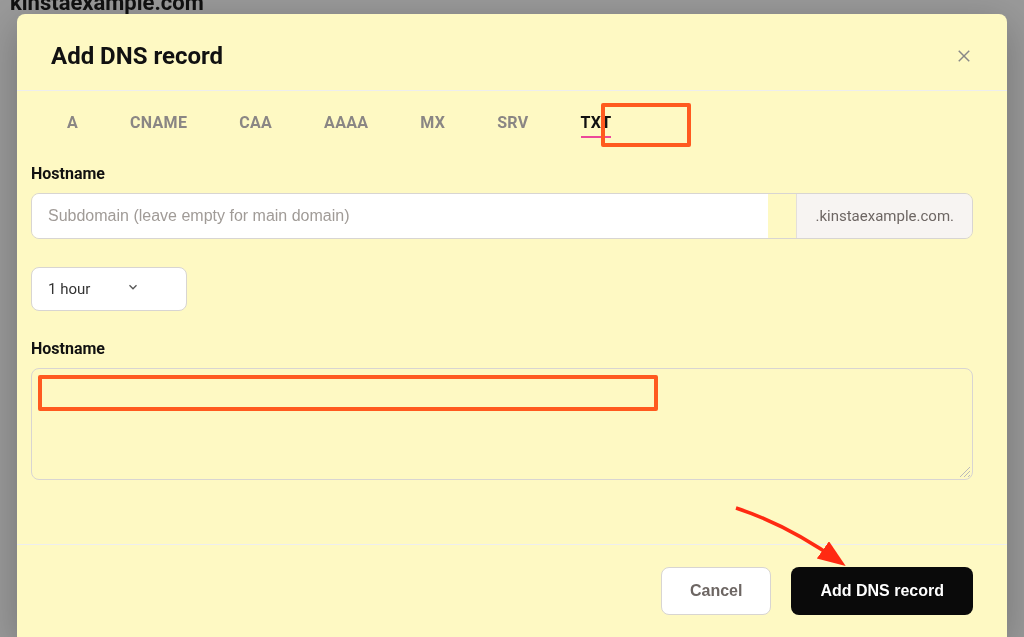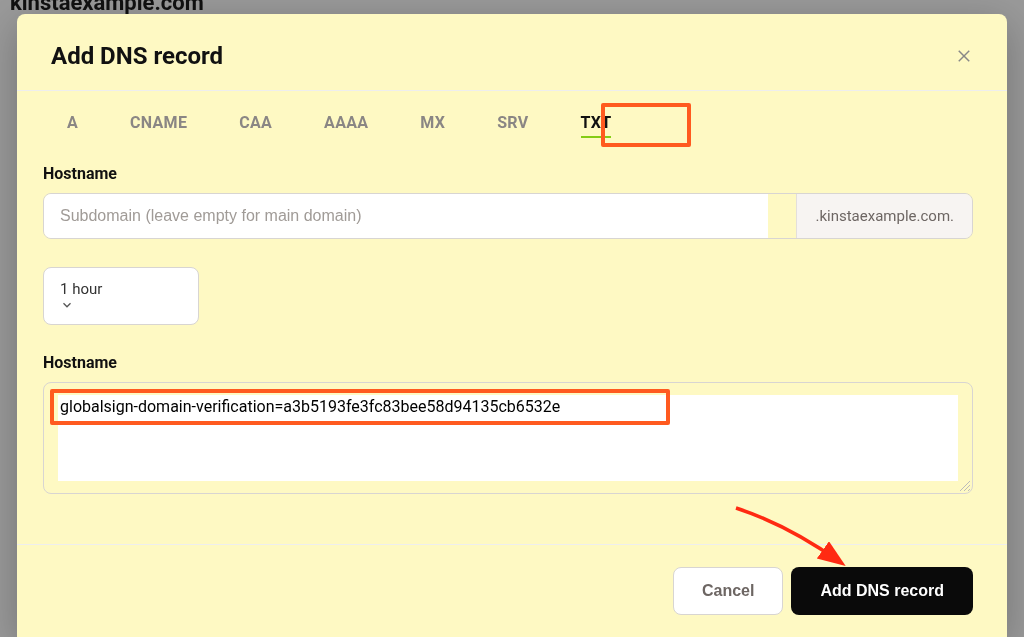--- a/index.html
+++ b/index.html
@@ -58,34 +58,34 @@
     .tab {
       font-size: 16px;
       font-weight: 700;
       color: #8a8684;
       cursor: pointer;
       padding: 4px 0;
       letter-spacing: 0.3px;
     }
     .tab.active {
       color: #111;
-      border-bottom: 2px solid #84cc16;
+      border-bottom: 2px solid #ec4899;
     }
     .tab-highlight {
       position: absolute;
       border: 4px solid #ff5a1f;
       border-radius: 2px;
       pointer-events: none;
       top: 12px;
       left: 584px;
       width: 90px;
       height: 44px;
     }
     .form-body {
-      padding: 8px 34px 20px 26px;
+      padding: 8px 34px 20px 14px;
       flex: 1;
     }
     .field-label {
       font-size: 16px;
       font-weight: 700;
       color: #111;
       margin-bottom: 10px;
       display: block;
     }
     .hostname-row {
@@ -120,21 +120,20 @@
       border-radius: 8px;
       padding: 12px 46px 12px 16px;
       font-size: 15px;
       color: #333;
       background: #fff;
       cursor: pointer;
       position: relative;
       display: inline-flex;
       width: 156px;
       justify-content: space-between;
-      flex-direction: column;
     }
     .chevron {
       width: 14px;
       height: 14px;
       color: #555;
     }
     .content-box {
       position: relative;
       border: 1px solid #d8d5d2;
       border-radius: 8px;
@@ -169,21 +168,21 @@
       bottom: 2px;
       width: 12px;
       height: 12px;
       color: #bbb;
     }
     .modal-footer {
       border-top: 1px solid #eee;
       padding: 22px 34px;
       display: flex;
       justify-content: flex-end;
-      gap: 8px;
+      gap: 20px;
     }
     .btn {
       padding: 14px 28px;
       font-size: 16px;
       font-weight: 600;
       border-radius: 8px;
       cursor: pointer;
       border: 1px solid transparent;
     }
     .btn-secondary {
@@ -241,21 +240,20 @@
       <div class="ttl-select">
         <span>1 hour</span>
         <svg class="chevron" viewBox="0 0 24 24" fill="none" stroke="currentColor" stroke-width="2.2">
           <polyline points="6 9 12 15 18 9"></polyline>
         </svg>
       </div>
     </div>
 
     <label class="field-label">Hostname</label>
     <div class="content-box">
-      <textarea class="content-textarea" style="">globalsign-domain-verification=a3b5193fe3fc83bee58d94135cb6532e</textarea>
       <div class="content-highlight"></div>
       <svg class="content-resize" viewBox="0 0 12 12" stroke="currentColor" stroke-width="1">
         <line x1="2" y1="12" x2="12" y2="2"></line>
           <line x1="6" y1="12" x2="12" y2="6"></line>
           <line x1="10" y1="12" x2="12" y2="10"></line>
       </svg>
     </div>
   </div>
 
   <div class="modal-footer">

